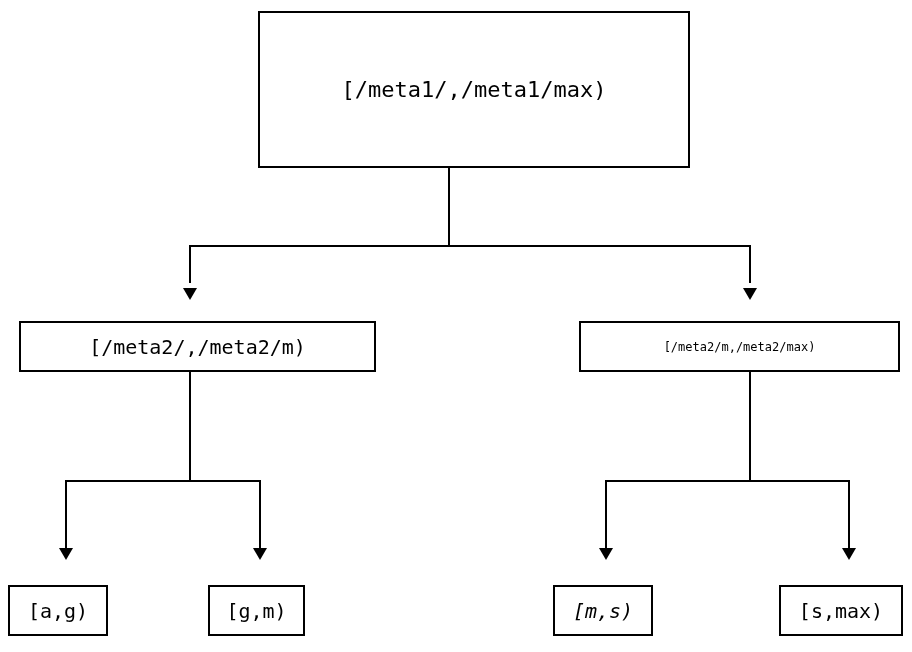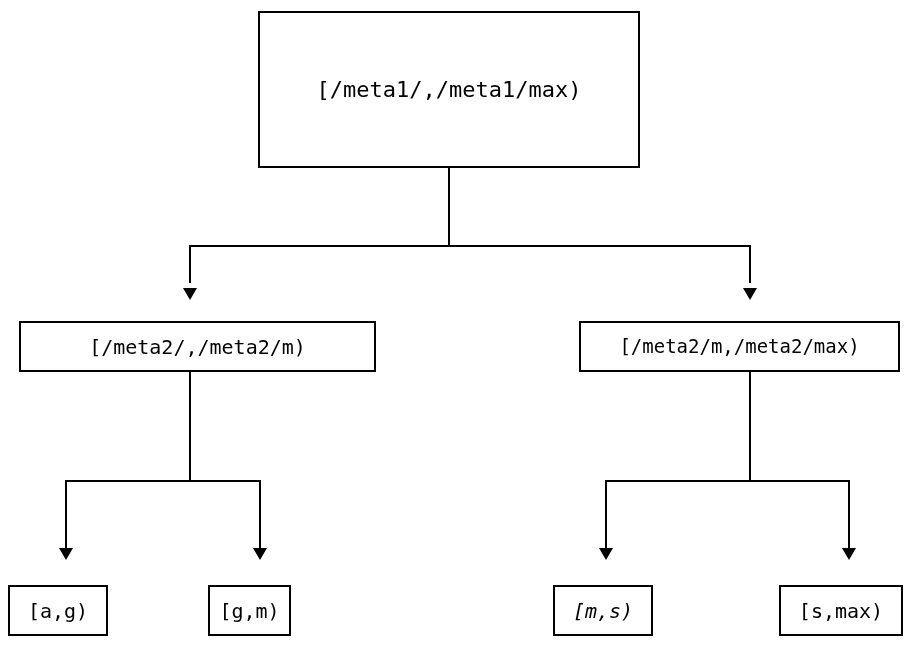--- a/index.html
+++ b/index.html
@@ -32,46 +32,46 @@
   .node-label {
     display: block;
     line-height: 1;
     color: #000000;
   }
 
   
   .node-root {
     left: 258px;
     top: 11px;
-    width: 382px;
+    width: 432px;
     height: 157px;
     font-size: 22px;
     text-align: right;
   }
   .node-mid-left {
     left: 19px;
     top: 321px;
     width: 357px;
     height: 51px;
     font-size: 20px;
   }
   .node-mid-right {
     left: 579px;
     top: 321px;
     width: 321px;
     height: 51px;
-    font-size: 19px;
+    font-size: 12px;
   }
   .node-leaf {
     top: 585px;
     height: 51px;
     font-size: 20px;
   }
   .node-leaf-1 { left: 8px;   width: 100px; align-items: center; }
-  .node-leaf-2 { left: 208px; width: 83px; text-align: right;  }
+  .node-leaf-2 { left: 208px; width: 97px; text-align: right;  }
   .node-leaf-3 { left: 553px; width: 100px; font-style: italic; }
   .node-leaf-4 { left: 779px; width: 124px; }
 
   
   .edge-v {
     position: absolute;
     width: 2px;
     background: #000000;
   }
   .edge-h {

